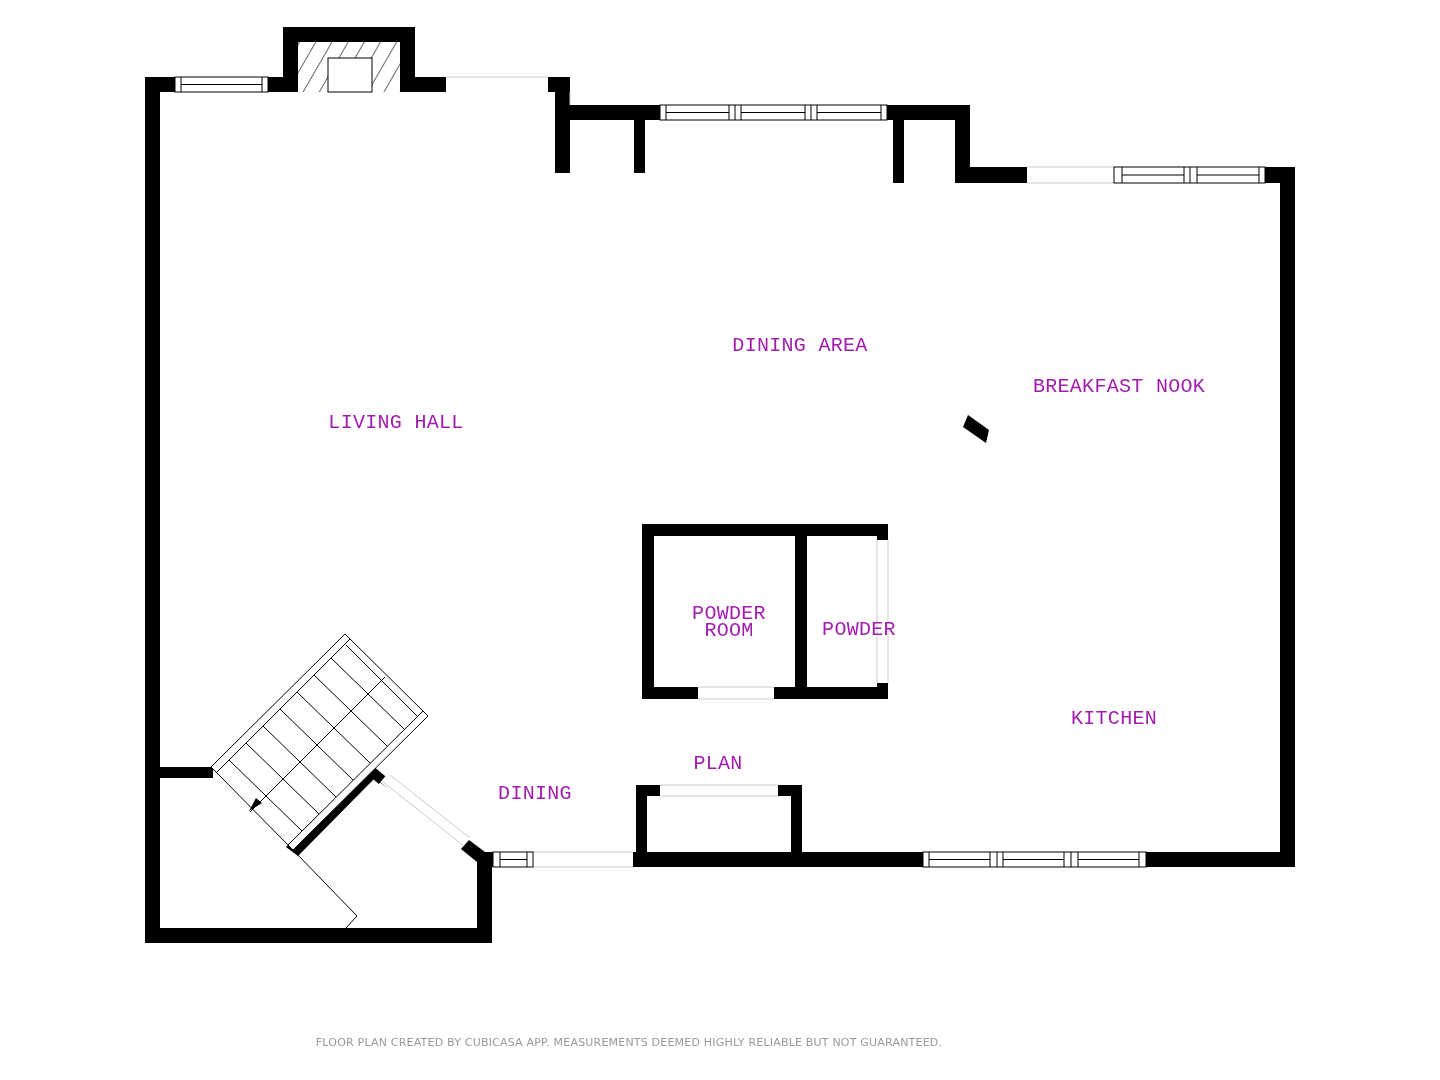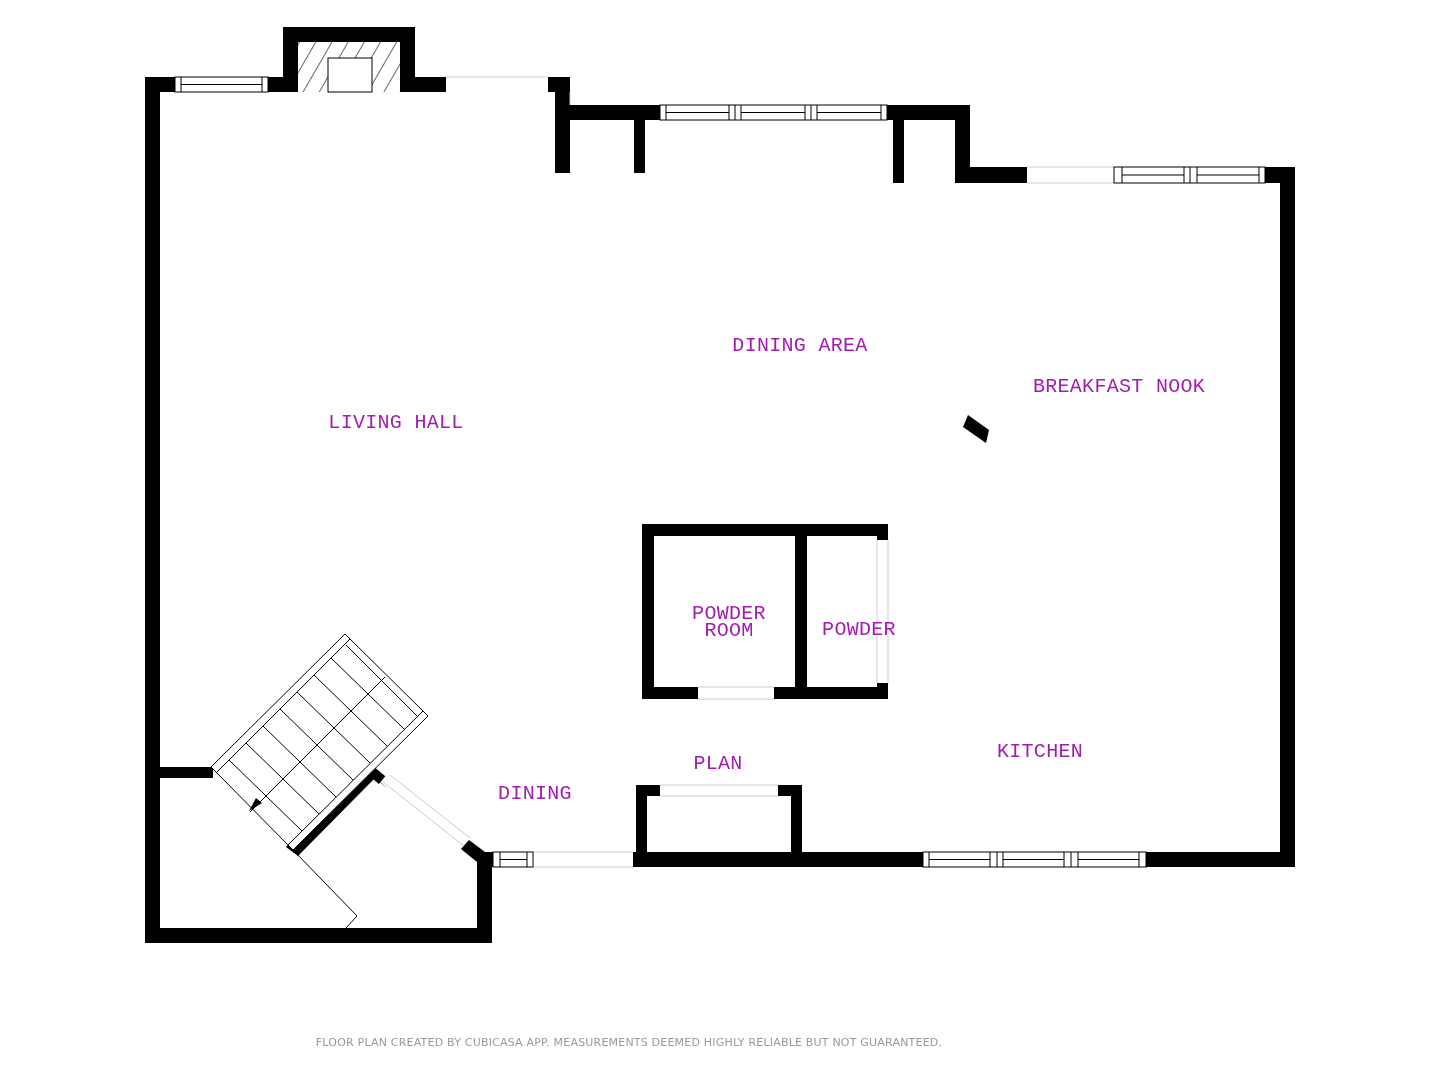--- a/index.html
+++ b/index.html
@@ -169,17 +169,17 @@
 </svg>
 
 <div class="room-label" style="left:396px;top:422px;">LIVING HALL</div>
 <div class="room-label" style="left:800px;top:345px;">DINING AREA</div>
 <div class="room-label" style="left:1119px;top:386px;">BREAKFAST NOOK</div>
 <div class="room-label" style="left:729px;top:622px;">
   <div>POWDER</div>
   <div>ROOM</div>
 </div>
 <div class="room-label" style="left:859px;top:629px;">POWDER</div>
-<div class="room-label" style="left:1040px;top:718px;margin-top:33px;">KITCHEN</div>
+<div class="room-label" style="left:1114px;top:718px;">KITCHEN</div>
 <div class="room-label" style="left:718px;top:763px;">PLAN</div>
 <div class="room-label" style="left:535px;top:793px;">DINING</div>
 
 <div class="footer">FLOOR PLAN CREATED BY CUBICASA APP. MEASUREMENTS DEEMED HIGHLY RELIABLE BUT NOT GUARANTEED.</div>
 
 </body></html>

